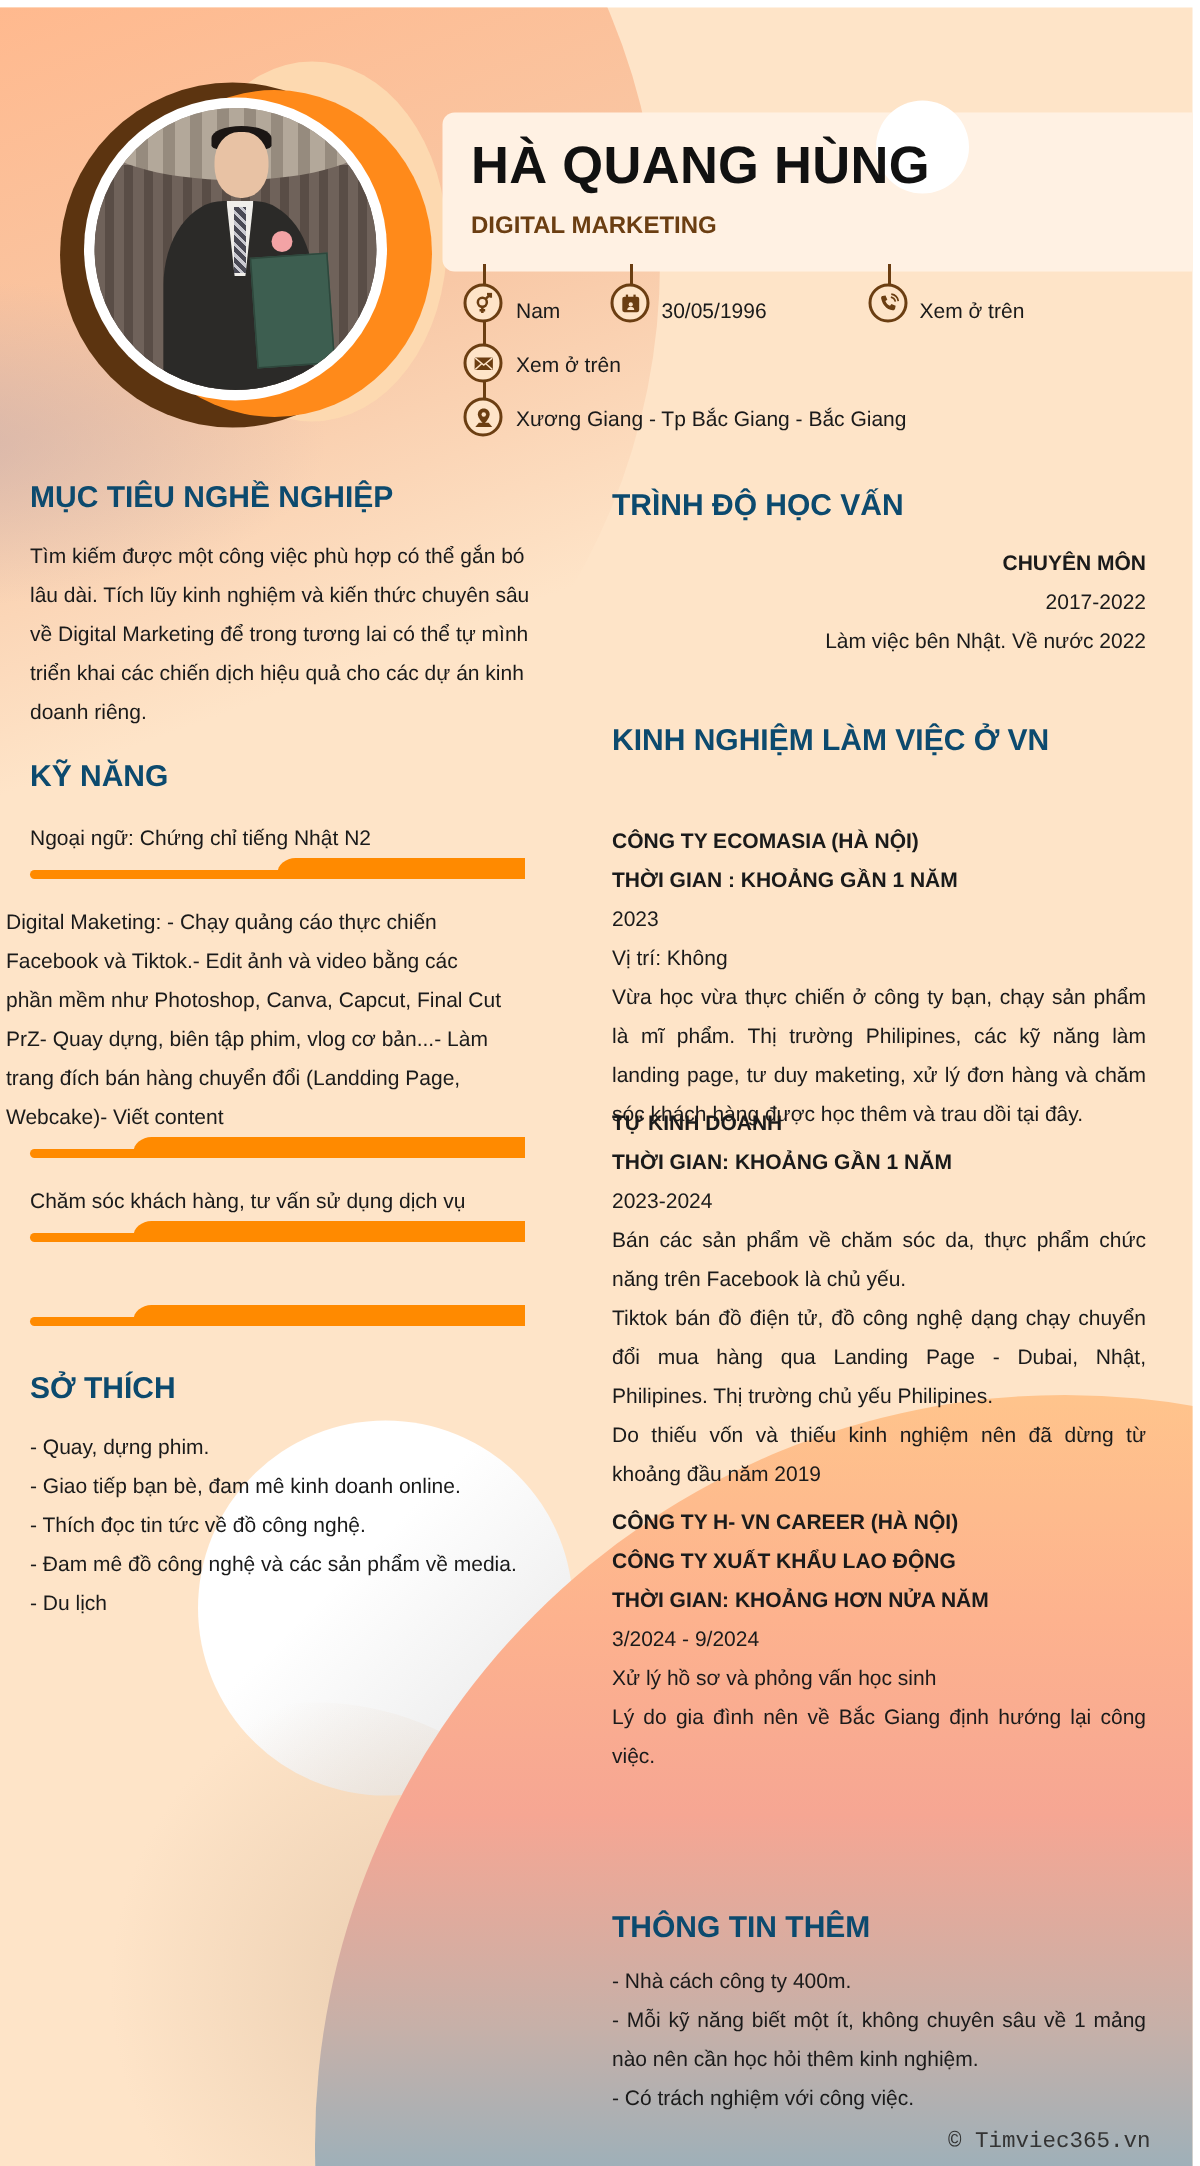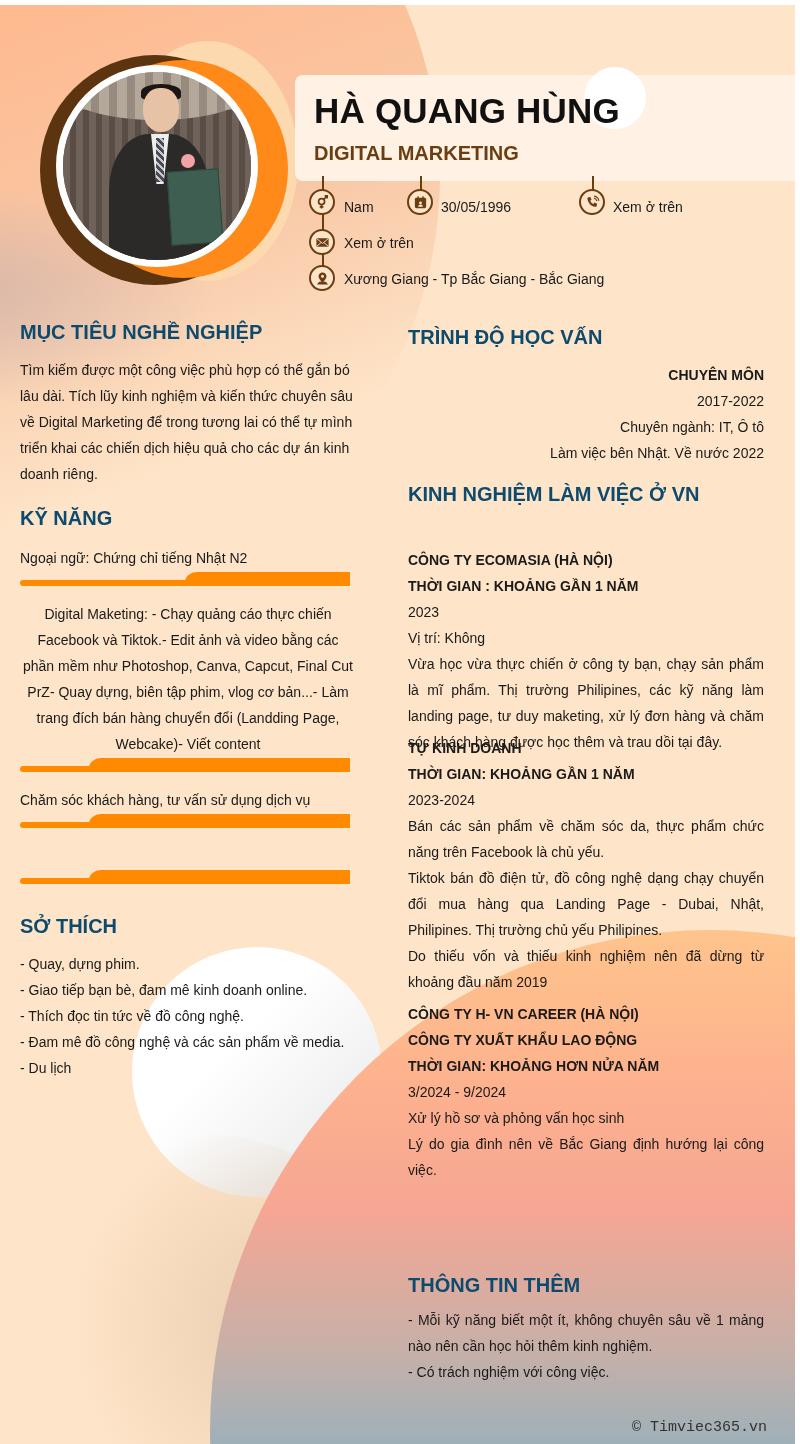--- a/index.html
+++ b/index.html
@@ -34,21 +34,21 @@
   .photo .hair { position: absolute; left: 78px; top: 12px; width: 40px; height: 16px; border-radius: 50% 50% 20% 20%; background: #1b1614; }
   .photo .body { position: absolute; left: 46px; top: 62px; width: 100px; height: 140px; border-radius: 40% 40% 0 0; background: #2b2a28; }
   .photo .shirt { position: absolute; left: 88px; top: 62px; width: 18px; height: 50px; background: #f0eeea; clip-path: polygon(0 0,100% 0,70% 100%,30% 100%); }
   .photo .tie { position: absolute; left: 93px; top: 66px; width: 8px; height: 44px; background: repeating-linear-gradient(45deg,#4a4a55 0 3px,#c9c9d0 3px 5px); }
   .photo .folder { position: absolute; left: 106px; top: 98px; width: 50px; height: 72px; background: #3d5e50; border: 1px solid #2e473c; transform: rotate(-4deg); }
   .photo .flower { position: absolute; left: 118px; top: 82px; width: 14px; height: 14px; border-radius: 50%; background: #f3a3a5; }
 
   .name-box { position: absolute; left: 295px; top: 70px; width: 520px; height: 106px; background: #fff1e3; border-radius: 8px; }
   .name-dot { position: absolute; left: 584px; top: 62px; width: 62px; height: 62px; border-radius: 50%; background: #ffffff; }
   .name { position: absolute; left: 314px; top: 86px; font-size: 35px; font-weight: 700; color: #111111; letter-spacing: 0.2px; white-space: nowrap; }
-  .job-title { position: absolute; left: 314px; top: 137px; font-size: 20px; font-weight: 700; color: #6b3e12; white-space: nowrap; }
+  .job-title { position: absolute; left: 314px; top: 137px; font-size: 16px; font-weight: 700; color: #6b3e12; white-space: nowrap; }
 
   .vline { position: absolute; width: 1.5px; background: #6b3e12; }
   .info-icon { position: absolute; width: 26px; height: 26px; border: 2.5px solid #6b3e12; border-radius: 50%; background: #fee4c8;
     display: flex; align-items: center; justify-content: center; box-sizing: border-box; }
   .info-icon svg { width: 15px; height: 15px; }
   .info-text { position: absolute; font-size: 14px; color: #1a1a1a; white-space: nowrap; }
 
   
   .h2 { position: absolute; font-size: 20px; font-weight: 700; color: #0c4a6e; white-space: nowrap; }
   .para { position: absolute; font-size: 14px; line-height: 26px; color: #1a1a1a; }
@@ -146,21 +146,21 @@
   <div class="para" style="left:20px; top:352px; width:336px;">Tìm kiếm được một công việc phù hợp có thể gắn bó lâu dài. Tích lũy kinh nghiệm và kiến thức chuyên sâu về Digital Marketing để trong tương lai có thể tự mình triển khai các chiến dịch hiệu quả cho các dự án kinh doanh riêng.</div>
 
   <div class="h2" style="left:20px; top:502px;">KỸ NĂNG</div>
 
   <div class="para" style="left:20px; top:540px; width:336px;">Ngoại ngữ: Chứng chỉ tiếng Nhật N2</div>
   <div class="skill-bar" style="top:567px;">
     <div class="thin"></div>
       <div class="thick" style="width:50%;"></div>
   </div>
 
-  <div class="para" style="left:20px; top:596px; width:336px;text-align:center;">Digital Maketing: - Chạy quảng cáo thực chiến Facebook và Tiktok.- Edit ảnh và video bằng các phần mềm như Photoshop, Canva, Capcut, Final Cut PrZ- Quay dựng, biên tập phim, vlog cơ bản...- Làm trang đích bán hàng chuyển đổi (Landding Page, Webcake)- Viết content</div>
+  <div class="para" style="left:4px; top:596px; width:336px;">Digital Maketing: - Chạy quảng cáo thực chiến Facebook và Tiktok.- Edit ảnh và video bằng các phần mềm như Photoshop, Canva, Capcut, Final Cut PrZ- Quay dựng, biên tập phim, vlog cơ bản...- Làm trang đích bán hàng chuyển đổi (Landding Page, Webcake)- Viết content</div>
   <div class="skill-bar" style="top:753px;">
     <div class="thin"></div>
       <div class="thick" style="width:79%;"></div>
   </div>
 
   <div class="para" style="left:20px; top:782px; width:336px;">Chăm sóc khách hàng, tư vấn sử dụng dịch vụ</div>
   <div class="skill-bar" style="top:809px;">
     <div class="thin"></div>
       <div class="thick" style="width:79%;"></div>
   </div>
@@ -176,21 +176,20 @@
     <span class="line">- Giao tiếp bạn bè, đam mê kinh doanh online.</span>
     <span class="line">- Thích đọc tin tức về đồ công nghệ.</span>
     <span class="line">- Đam mê đồ công nghệ và các sản phẩm về media.</span>
     <span class="line">- Du lịch</span>
   </div>
 
   <div class="h2" style="left:408px; top:321px;">TRÌNH ĐỘ HỌC VẤN</div>
   <div class="para" style="left:408px; top:357px; width:356px;text-align:right;">
     <span class="line bold-line">CHUYÊN MÔN</span>
     <span class="line">2017-2022</span>
-    <span class="line">Chuyên ngành: IT, Ô tô</span>
     <span class="line">Làm việc bên Nhật. Về nước 2022</span>
   </div>
 
   <div class="h2" style="left:408px; top:478px;">KINH NGHIỆM LÀM VIỆC Ở VN</div>
 
   <div class="para justify" style="left:408px; top:514px; width:356px;margin-top:28px;">
     <span class="line bold-line">CÔNG TY ECOMASIA (HÀ NỘI)</span>
     <span class="line bold-line">THỜI GIAN : KHOẢNG GẦN 1 NĂM</span>
     <span class="line">2023</span>
     <span class="line">Vị trí: Không</span>
@@ -210,18 +209,19 @@
     <span class="line bold-line">CÔNG TY H- VN CAREER (HÀ NỘI)</span>
     <span class="line bold-line">CÔNG TY XUẤT KHẨU LAO ĐỘNG</span>
     <span class="line bold-line">THỜI GIAN: KHOẢNG HƠN NỬA NĂM</span>
     <span class="line">3/2024 - 9/2024</span>
     <span class="line">Xử lý hồ sơ và phỏng vấn học sinh</span>
     <span class="line">Lý do gia đình nên về Bắc Giang định hướng lại công việc.</span>
   </div>
 
   <div class="h2" style="left:408px; top:1269px;">THÔNG TIN THÊM</div>
   <div class="para justify" style="left:408px; top:1302px; width:356px;">
+    <span class="line">- Nhà cách công ty 400m.</span>
     <span class="line">- Mỗi kỹ năng biết một ít, không chuyên sâu về 1 mảng nào nên cần học hỏi thêm kinh nghiệm.</span>
     <span class="line">- Có trách nghiệm với công việc.</span>
   </div>
 
   <div class="footer-mark" style="top:1414px;">© Timviec365.vn</div>
 </div>
 
 </body></html>

